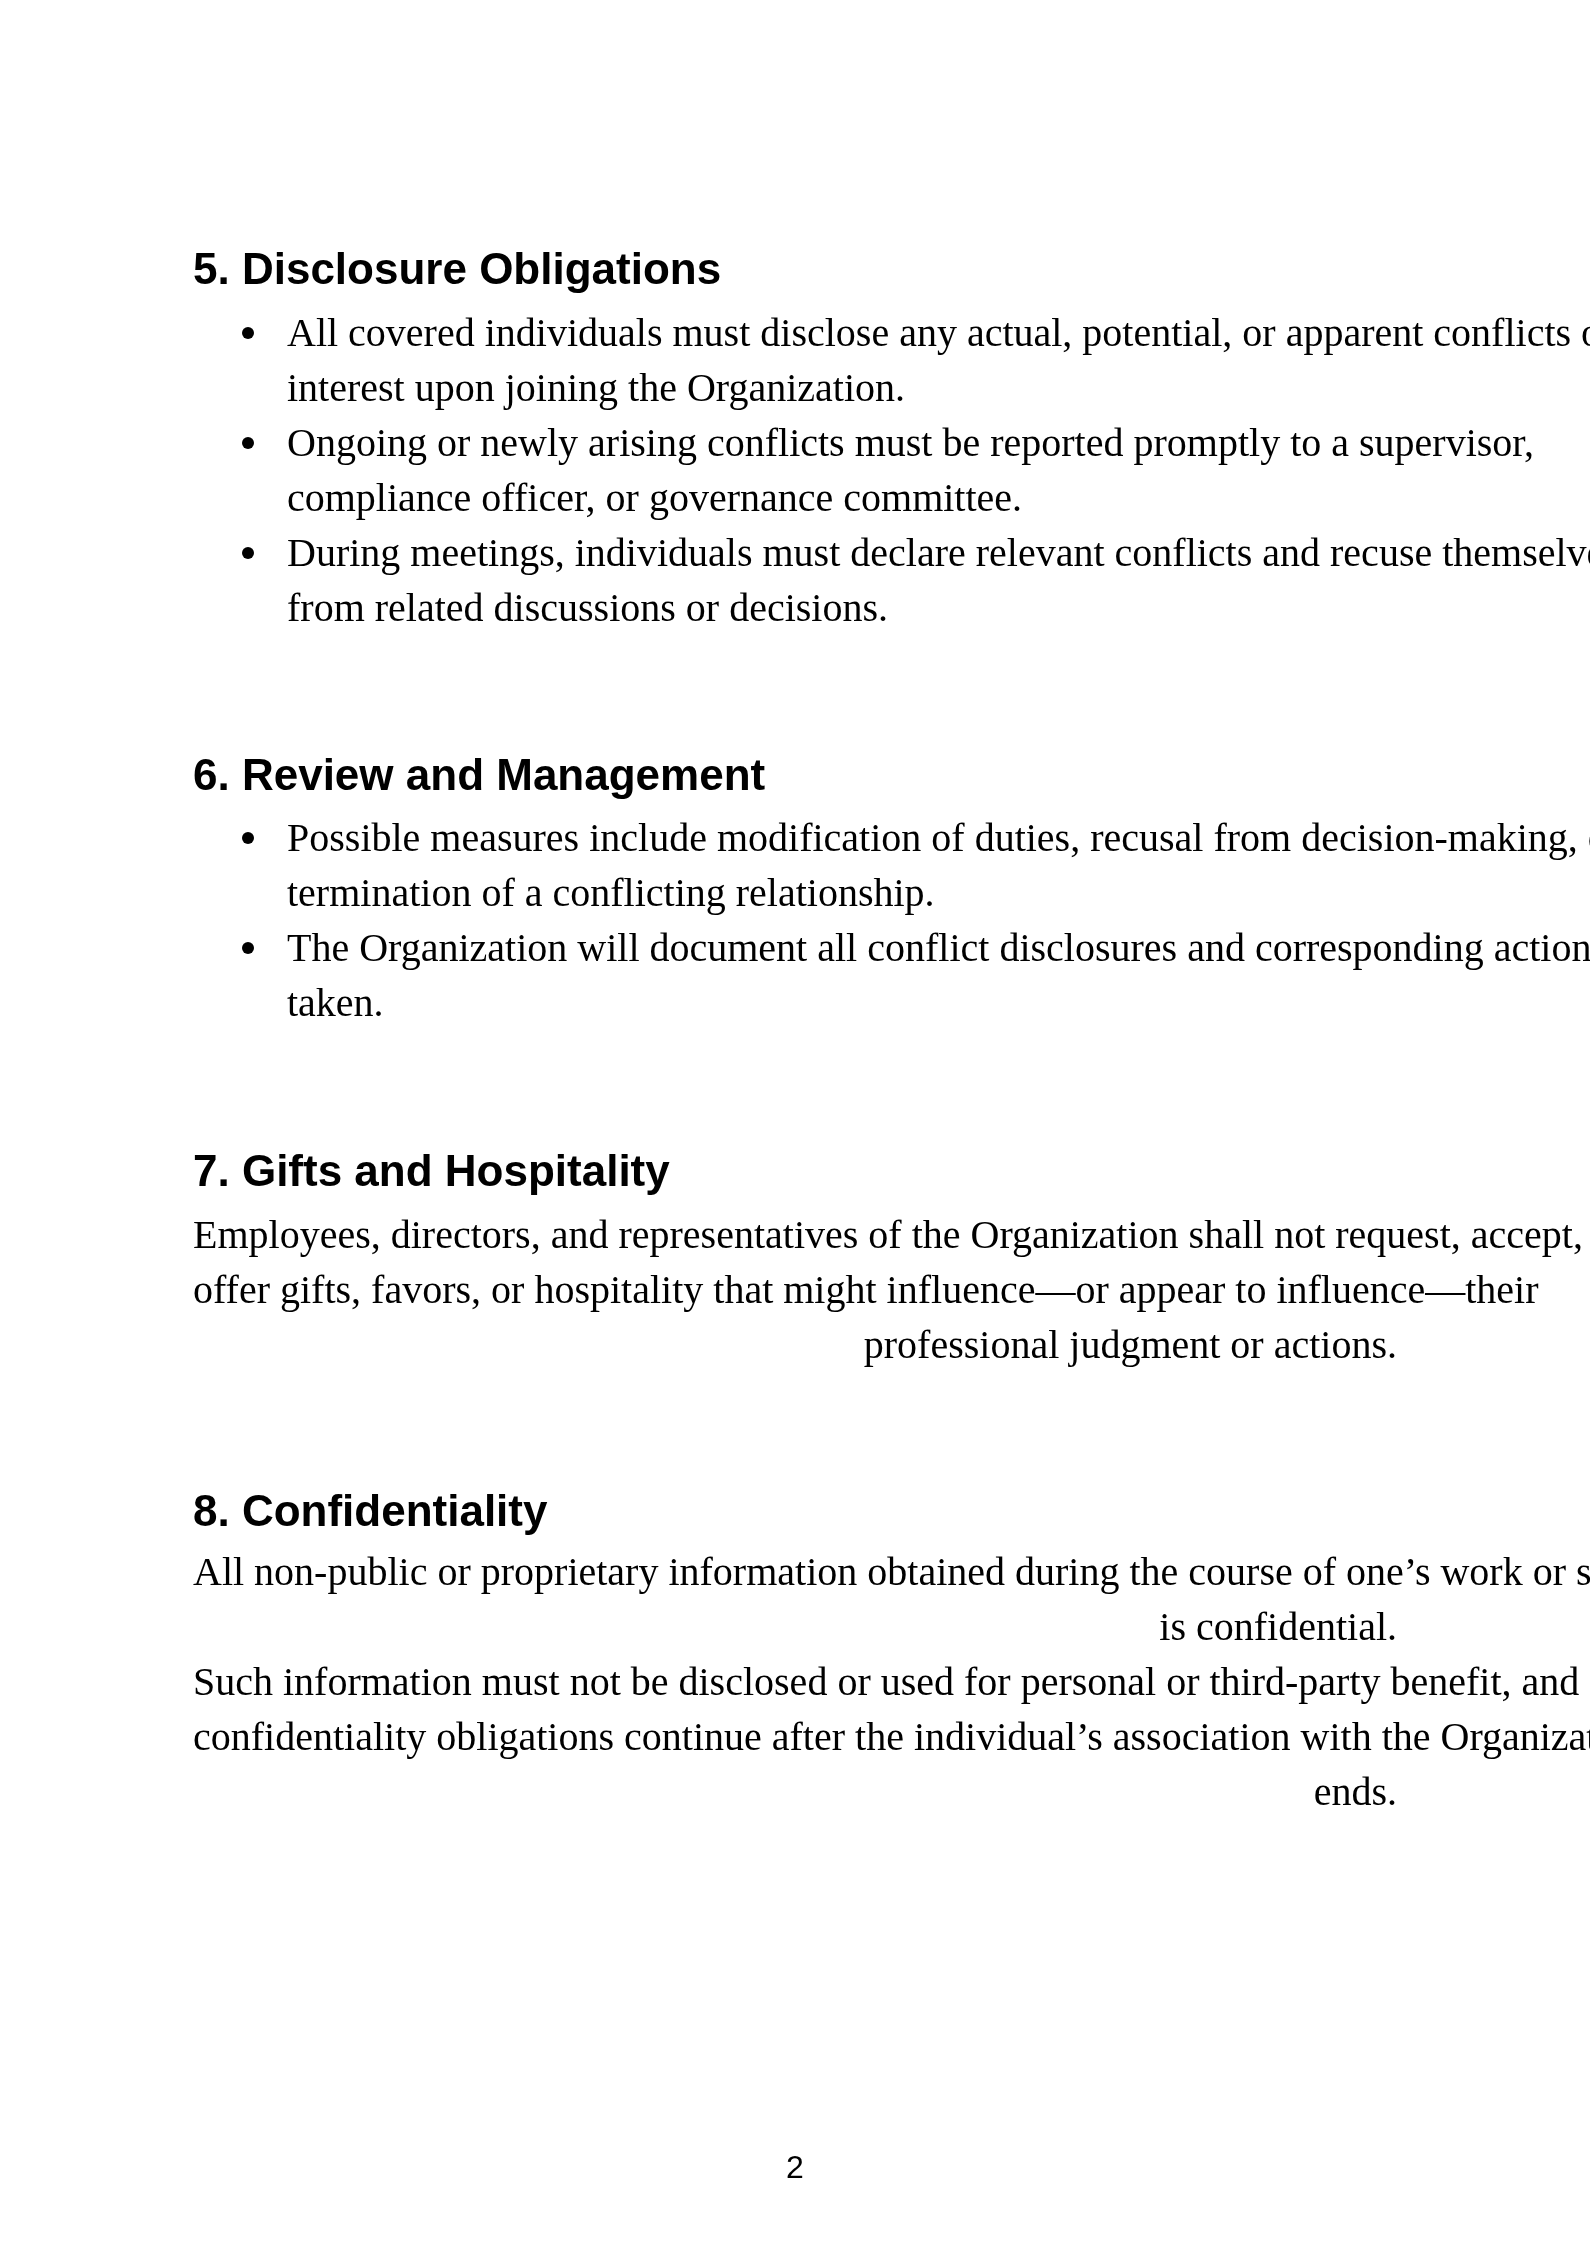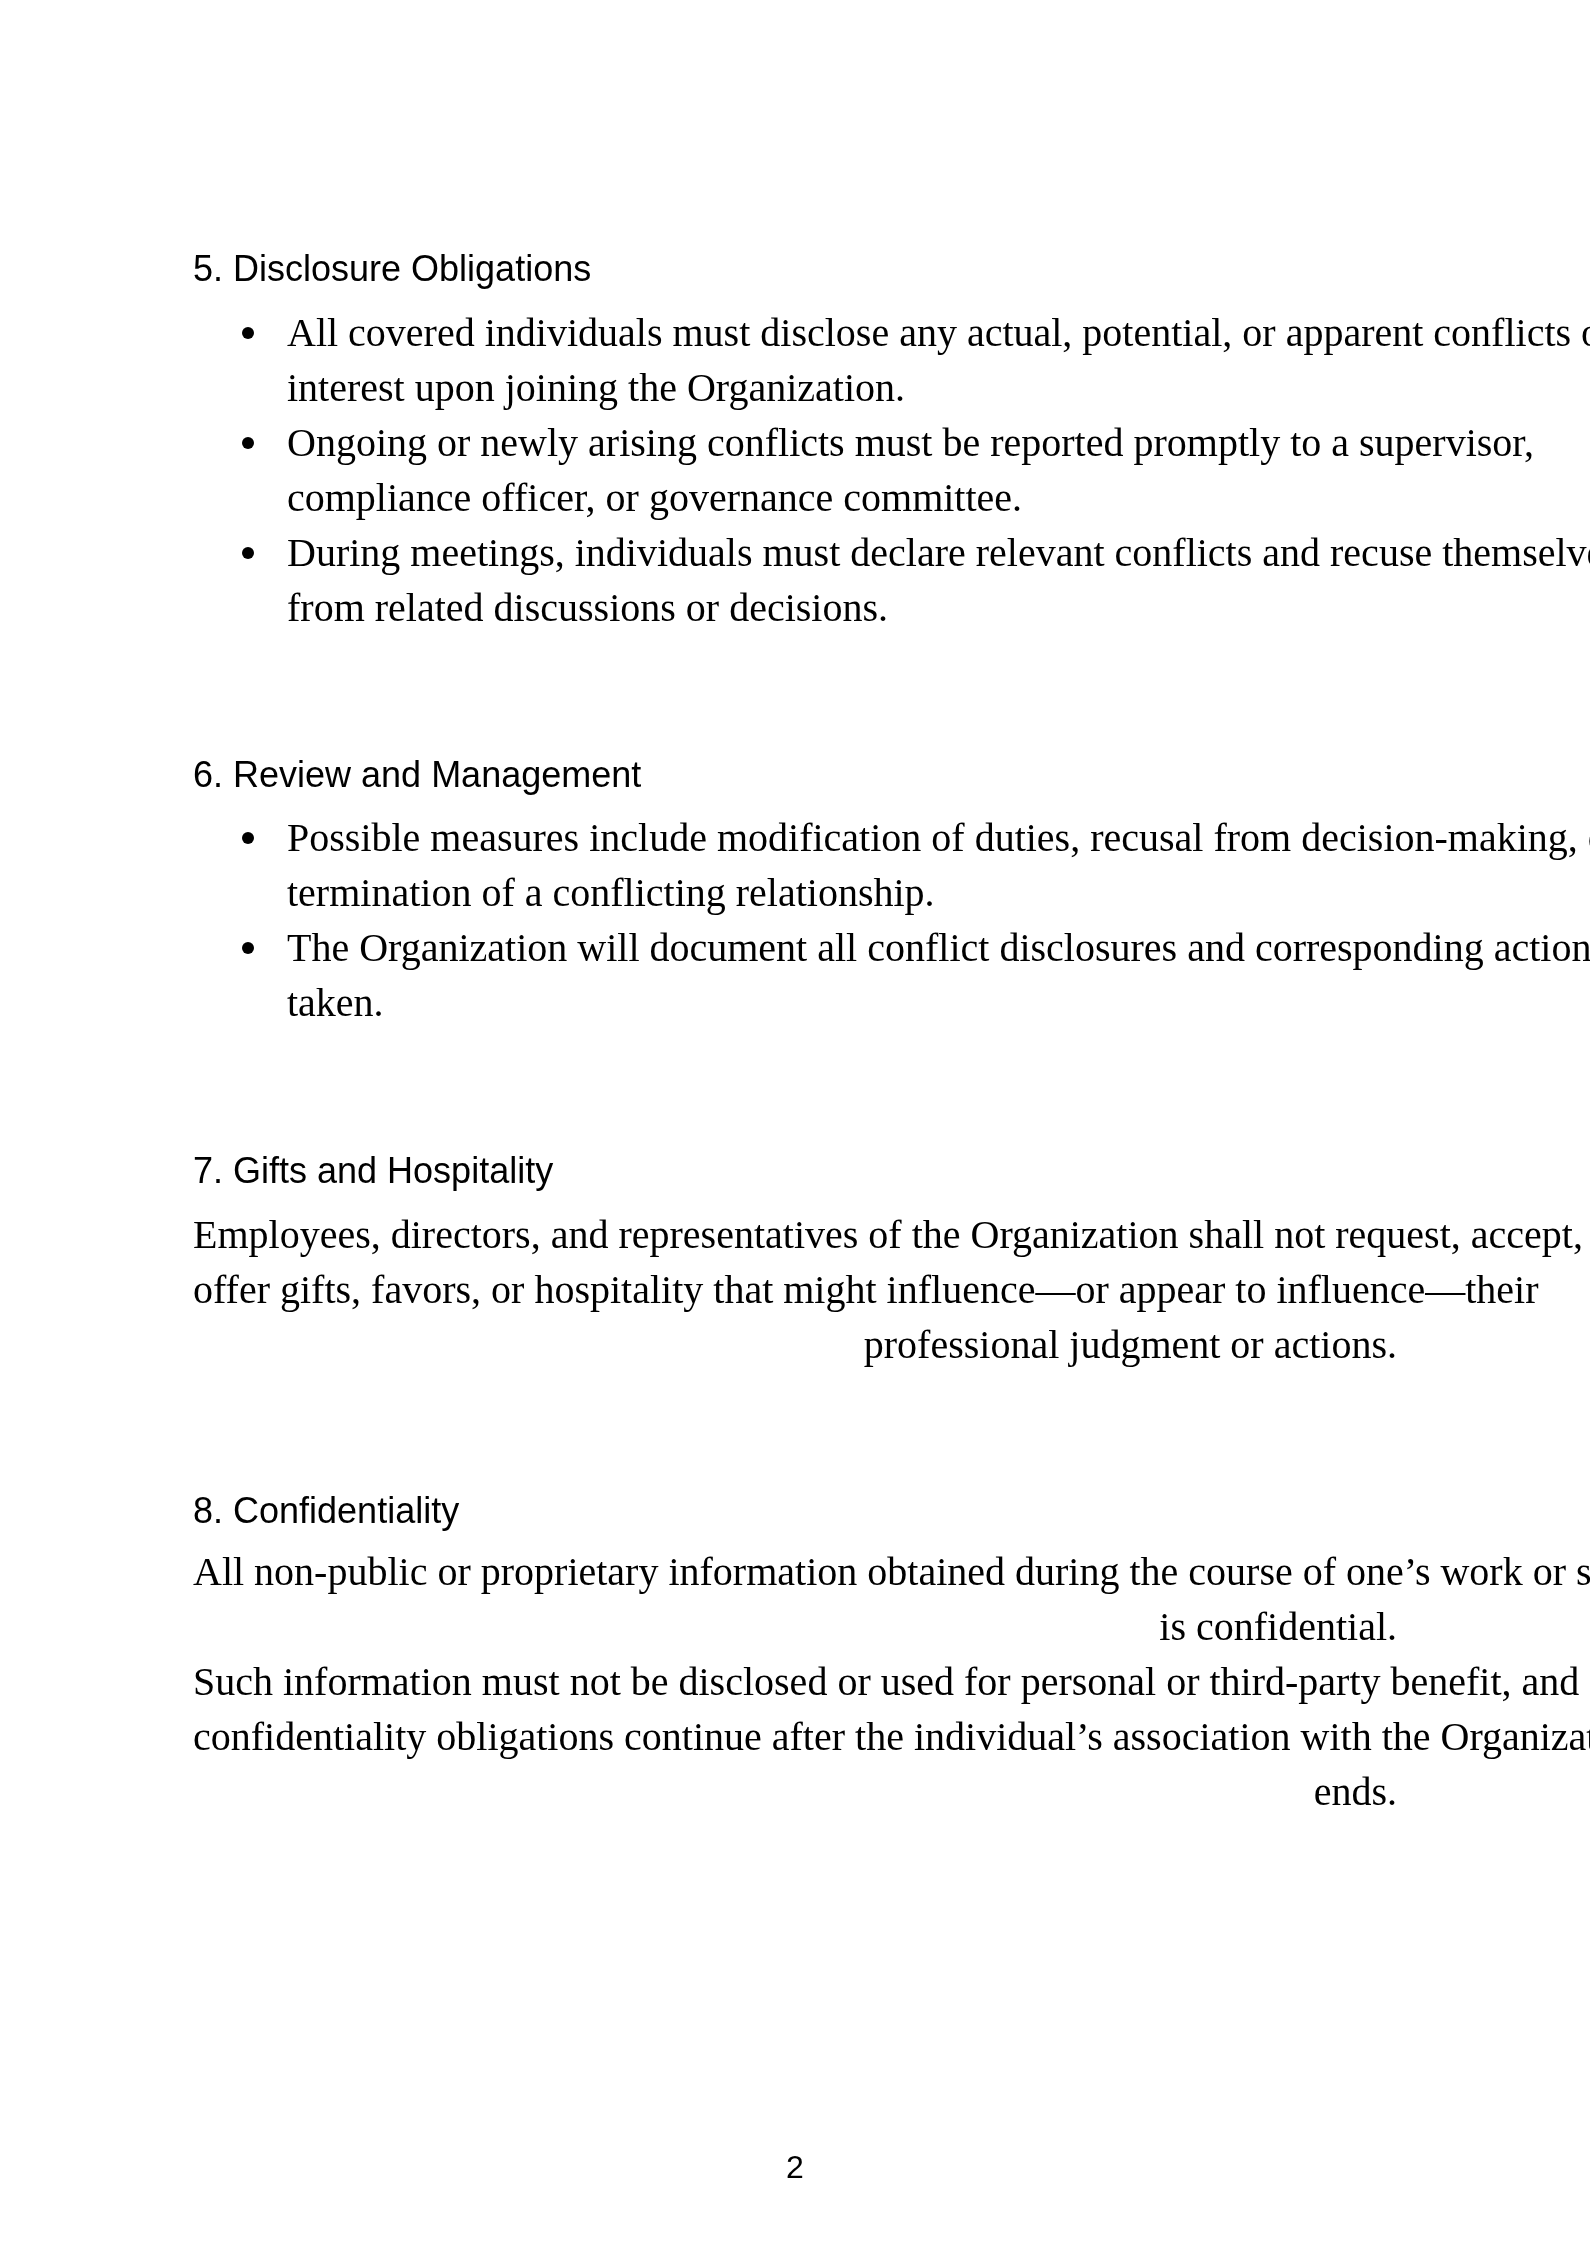--- a/index.html
+++ b/index.html
@@ -13,22 +13,22 @@
     height: 2245px;
     background: #ffffff;
     overflow: hidden;
     color: #000000;
   }
   .content {
     padding: 0 193px;
   }
   h2.section-heading {
     font-family: "Liberation Sans", sans-serif;
-    font-weight: normal;
-    font-size: 36px;
+    font-weight: bold;
+    font-size: 44px;
     line-height: 46px;
     margin: 0;
     white-space: pre;
     color: #000000;
   }
   .body-text {
     font-family: "Liberation Serif", serif;
     font-size: 40px;
     line-height: 55px;
     color: #000000;

